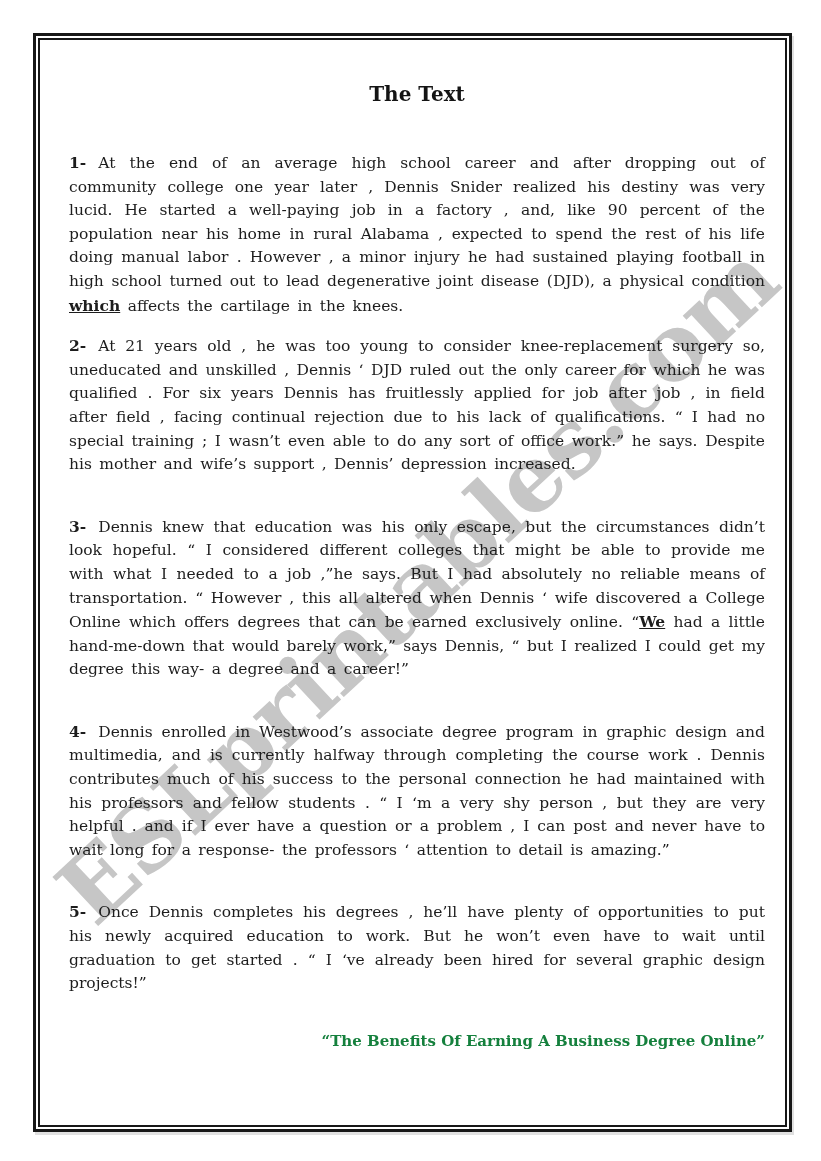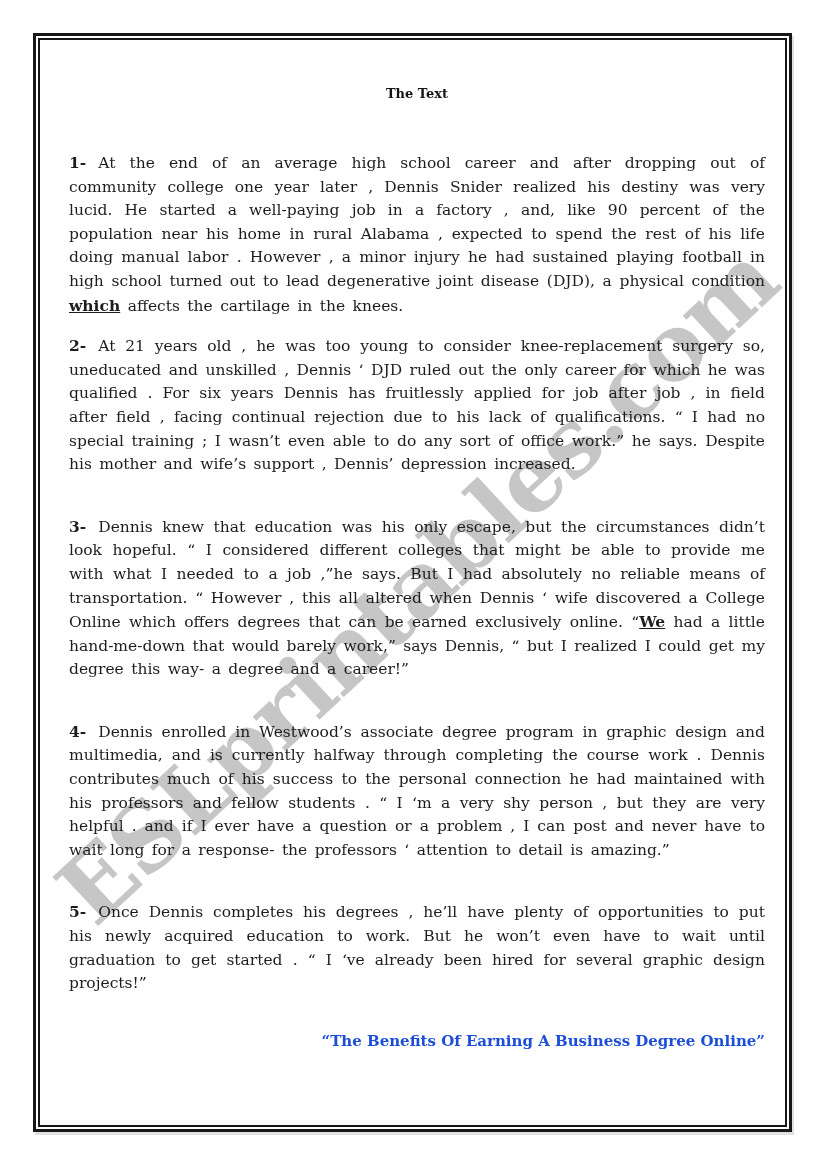--- a/index.html
+++ b/index.html
@@ -47,21 +47,21 @@
     z-index: 1;
     pointer-events: none;
     user-select: none;
   }
   .content {
     position: relative;
     z-index: 2;
     padding: 42px 20px 0 29px;
   }
   .title {
-    font-size: 13px;
+    font-size: 20px;
     line-height: 24px;
     font-weight: bold;
     text-align: center;
     margin: 0 0 45px 0;
     color: #141414;
   }
   .para {
     font-size: 15.5px;
     line-height: 23.6px;
     text-align: justify;
@@ -77,21 +77,21 @@
   .bu {
     font-weight: bold;
     text-decoration: underline;
   }
   .citation {
     text-align: right;
     font-weight: bold;
     font-size: 15px;
     line-height: 20.5px;
     margin-top: -3px;
-    color: #1d4ed8;
+    color: #15803d;
   }
 </style>
 </head>
 <body>
 
 <div class="sheet">
   <div class="frame">
     <div class="frame-inner">
       <div class="watermark">ESLprintables.com</div>
       <div class="content">

